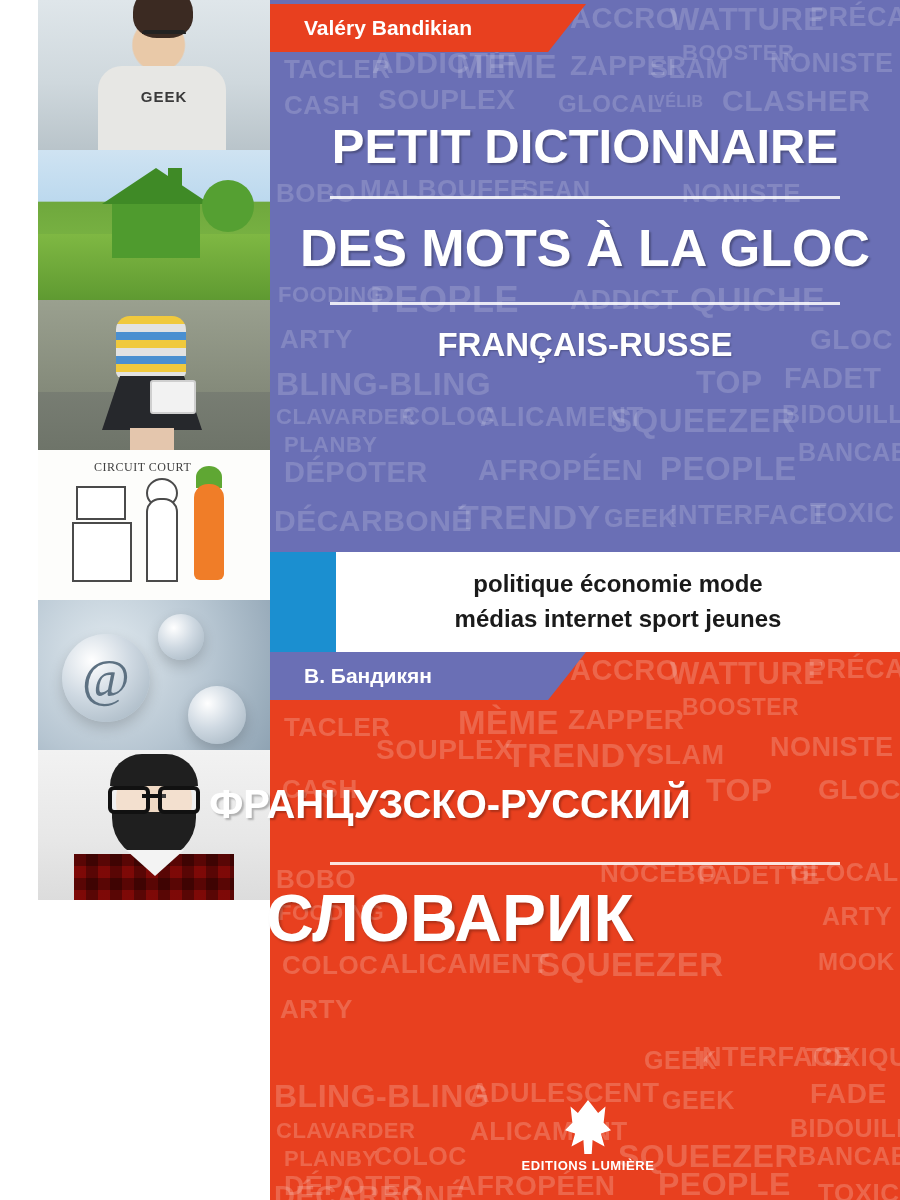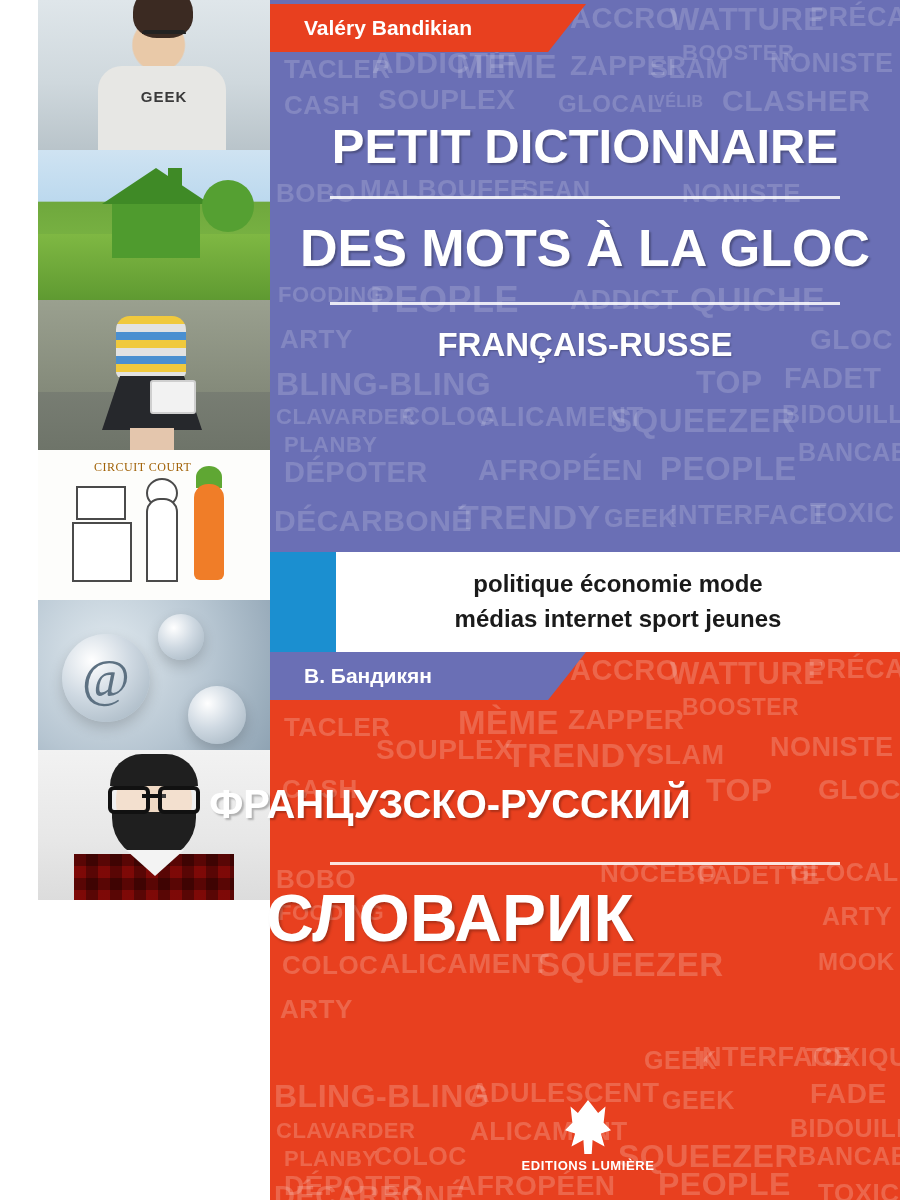--- a/index.html
+++ b/index.html
@@ -146,21 +146,21 @@
     background: #e4c6ad;
   }
   .ph-fashion .bag {
     position: absolute; left: 112px; top: 80px; width: 42px; height: 30px;
     background: #f2f2f2; border: 2px solid #cfcfcf; border-radius: 3px;
   }
 
   
   .ph-circuit { background: #fdfdfb; }
   .ph-circuit .cc-title {
-    position: absolute; left: 56px; top: 10px; font-size: 12px; color: #a16207;
+    position: absolute; left: 56px; top: 10px; font-size: 12px; color: #404040;
     font-family: "Liberation Serif", serif; letter-spacing: .5px;
   }
   .ph-circuit .stand {
     position: absolute; left: 34px; top: 72px; width: 56px; height: 56px;
     border: 2px solid #4a4a4a; background: #fff;
   }
   .ph-circuit .sign {
     position: absolute; left: 38px; top: 36px; width: 46px; height: 30px;
     border: 2px solid #4a4a4a; background: #fff;
   }

